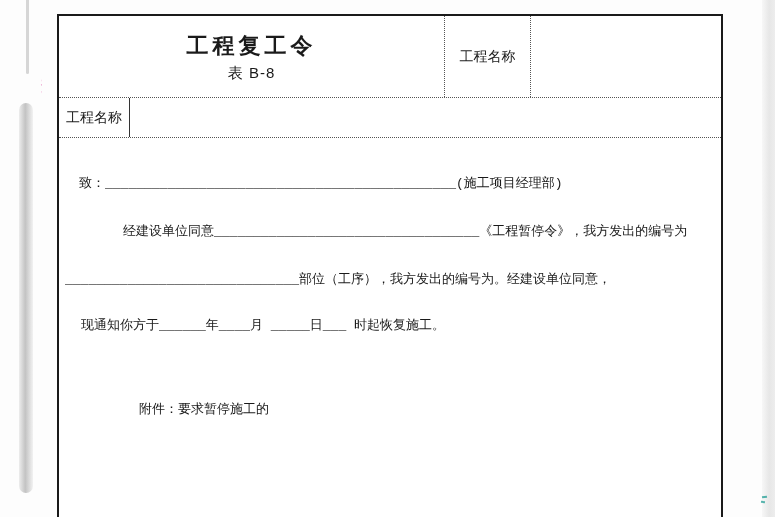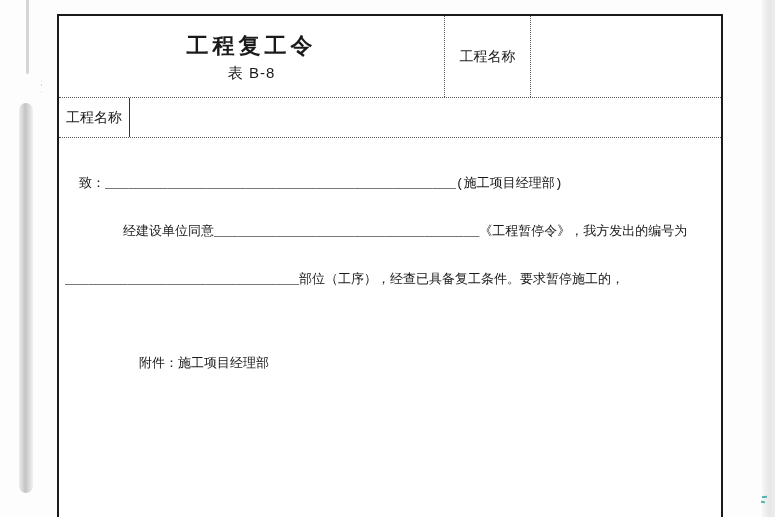--- a/index.html
+++ b/index.html
@@ -156,21 +156,22 @@
     <div class="row-name">
       <div class="cell-name-label">工程名称</div>
       <div class="cell-name-value"></div>
     </div>
 
     <div class="form-body">
       <p class="p-to"><span>致：</span><span class="blank">_____________________________________________</span><span>(施工项目经理部)</span></p>
 
       <p class="p-issued"><span>经建设单位同意</span><span class="blank">__________________________________</span><span>《工程暂停令》，我方发出的编号为</span></p>
 
-      <p class="p-part"><span class="blank">______________________________</span><span>部位（工序），经查已具备复工条件。要求暂停施工的，</span></p>
+      <p class="p-part"><span class="blank">______________________________</span><span>部位（工序），我方发出的编号为。经建设单位同意，</span></p>
 
+      <p class="p-notify">现通知你方于______年____月 _____日___ 时起恢复施工。</p>
 
-      <p class="p-attach">附件：施工项目经理部</p>
+      <p class="p-attach">附件：要求暂停施工的</p>
     </div>
 
   </div>
 
 </div>
 
 </body></html>

